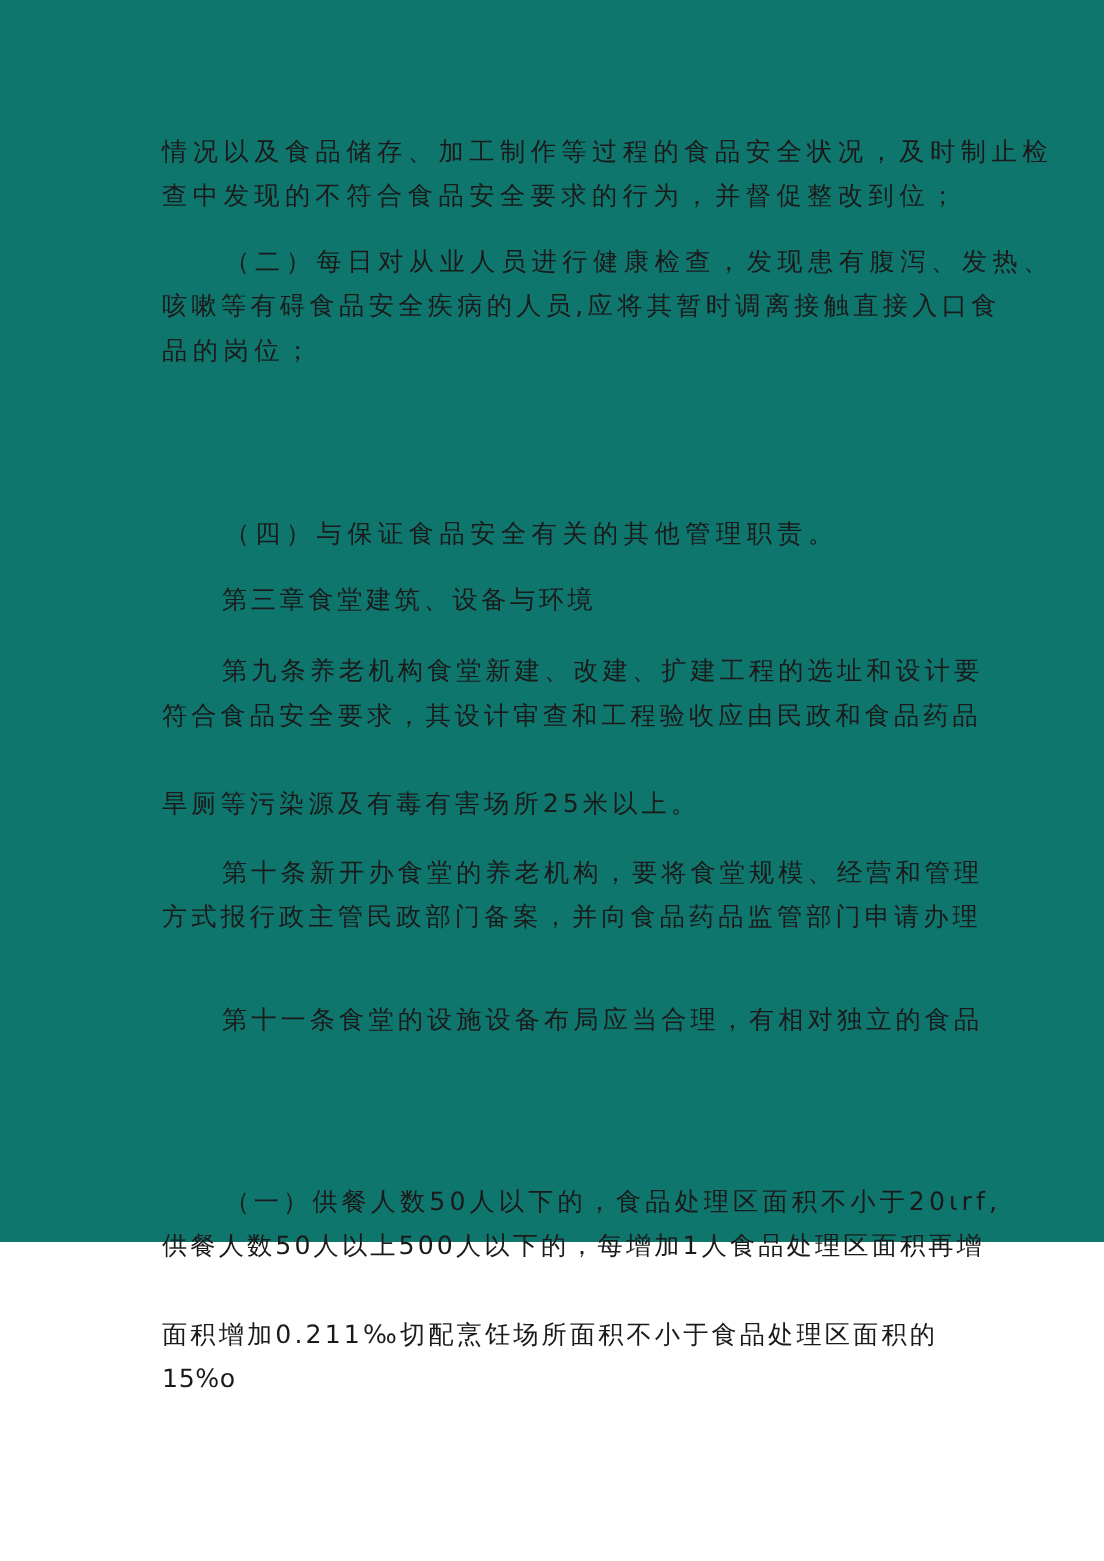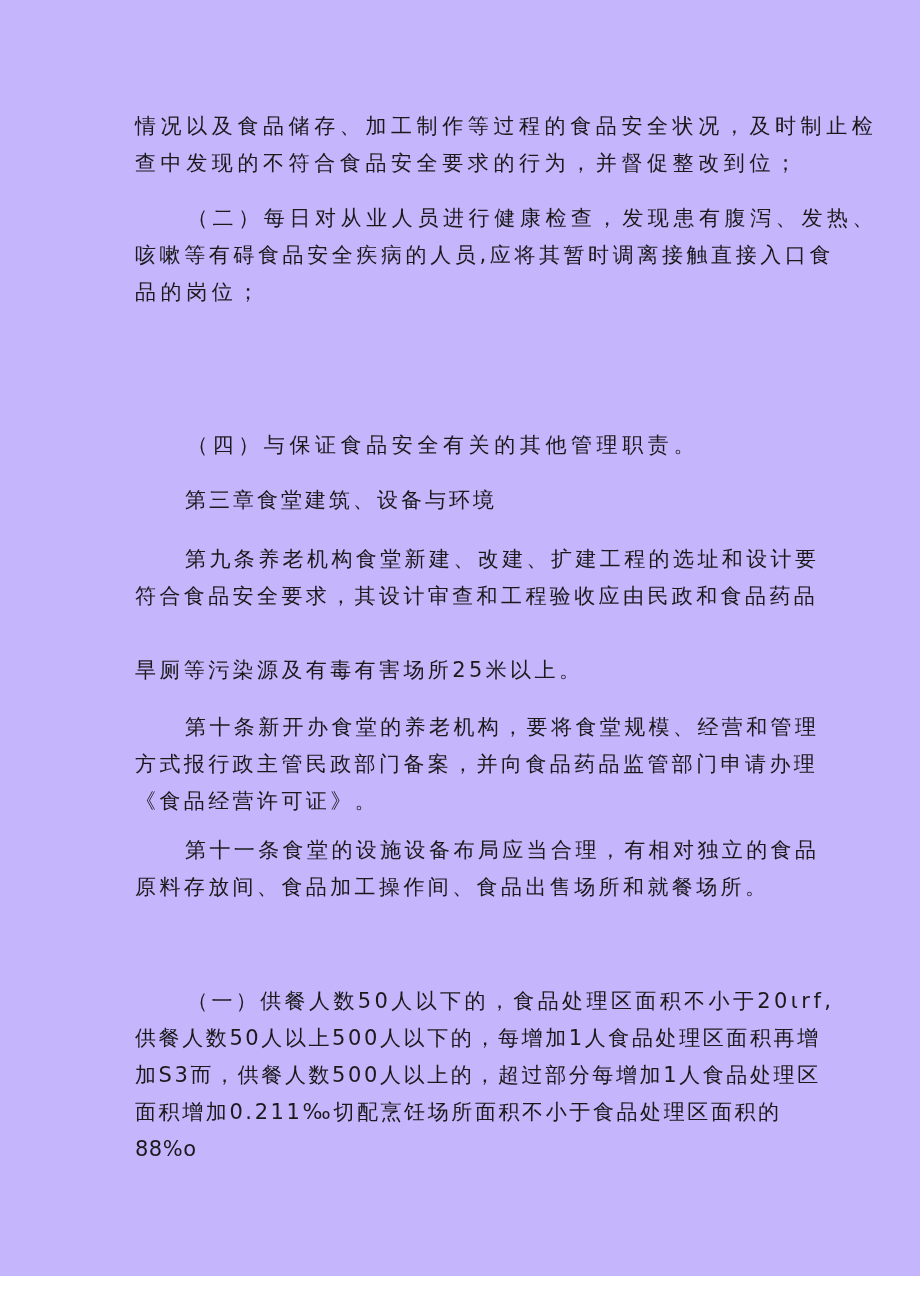--- a/index.html
+++ b/index.html
@@ -1,18 +1,18 @@
 <!DOCTYPE html>
 <html><head>
 <meta charset="utf-8">
 <style>
   html, body { margin: 0; padding: 0; background: #ffffff; }
   body { width: 920px; height: 1301px; position: relative; overflow: hidden; }
   .page {
-    position: absolute; left: 0; top: 0; width: 920px; height: 1276px; background: #c4b5fd;
+    position: absolute; left: 0; top: 0; width: 920px; height: 1035px; background: #0f766e;
   }
   .line {
     position: absolute;
     left: 135px;
     font-family: "DejaVu Sans", "Liberation Sans", sans-serif;
     font-size: 21px;
     line-height: 26px;
     color: #1a1a1a;
     letter-spacing: 4.6px;
     white-space: nowrap;
@@ -28,21 +28,18 @@
   <div class="line indent1" style="top:205px">（二）每日对从业人员进行健康检查，发现患有腹泻、发热、</div>
   <div class="line" style="top:242px; letter-spacing:3.6px">咳嗽等有碍食品安全疾病的人员,应将其暂时调离接触直接入口食</div>
   <div class="line" style="top:279px">品的岗位；</div>
   <div class="line indent1" style="top:432px">（四）与保证食品安全有关的其他管理职责。</div>
   <div class="line" style="top:487px; left:185px; letter-spacing:3px">第三章食堂建筑、设备与环境</div>
   <div class="line" style="top:546px; left:185px; letter-spacing:3.4px">第九条养老机构食堂新建、改建、扩建工程的选址和设计要</div>
   <div class="line" style="top:583px; letter-spacing:3.4px">符合食品安全要求，其设计审查和工程验收应由民政和食品药品</div>
   <div class="line" style="top:657px; letter-spacing:3.4px">旱厕等污染源及有毒有害场所25米以上。</div>
   <div class="line" style="top:714px; left:185px; letter-spacing:3.4px">第十条新开办食堂的养老机构，要将食堂规模、经营和管理</div>
   <div class="line" style="top:751px; letter-spacing:3.4px">方式报行政主管民政部门备案，并向食品药品监管部门申请办理</div>
-  <div class="line" style="top:788px; letter-spacing:3.4px">《食品经营许可证》。</div>
   <div class="line" style="top:837px; left:185px; letter-spacing:3.4px">第十一条食堂的设施设备布局应当合理，有相对独立的食品</div>
-  <div class="line" style="top:874px; letter-spacing:3.4px">原料存放间、食品加工操作间、食品出售场所和就餐场所。</div>
   <div class="line indent1" style="top:988px; letter-spacing:3.4px">（一）供餐人数50人以下的，食品处理区面积不小于20ιrf,</div>
   <div class="line" style="top:1025px; letter-spacing:2.6px">供餐人数50人以上500人以下的，每增加1人食品处理区面积再增</div>
-  <div class="line" style="top:1062px; letter-spacing:2.6px">加S3而，供餐人数500人以上的，超过部分每增加1人食品处理区</div>
   <div class="line" style="top:1099px; letter-spacing:2.6px">面积增加0.211‰切配烹饪场所面积不小于食品处理区面积的</div>
-  <div class="line" style="top:1136px; letter-spacing:0.5px">88%o</div>
+  <div class="line" style="top:1136px; letter-spacing:0.5px">15%o</div>
 </div>
 
 </body></html>

